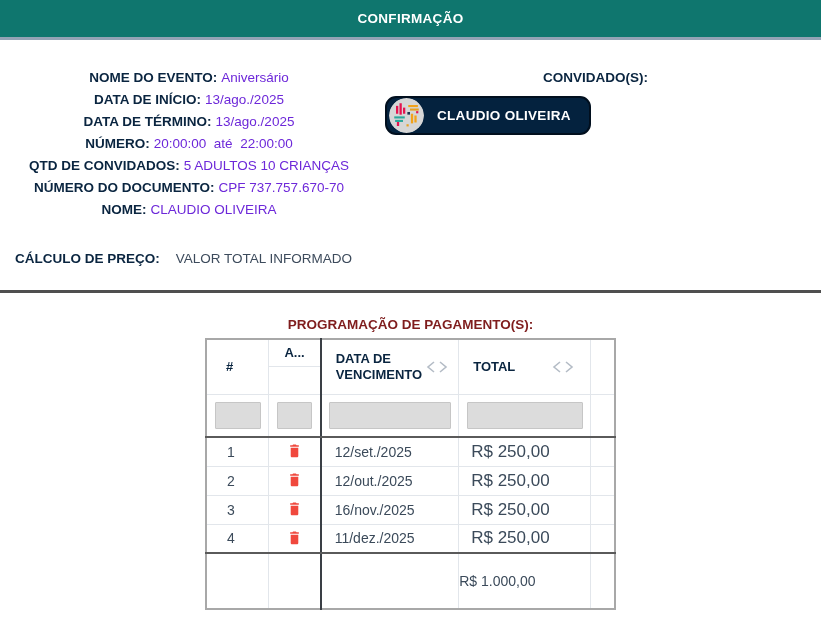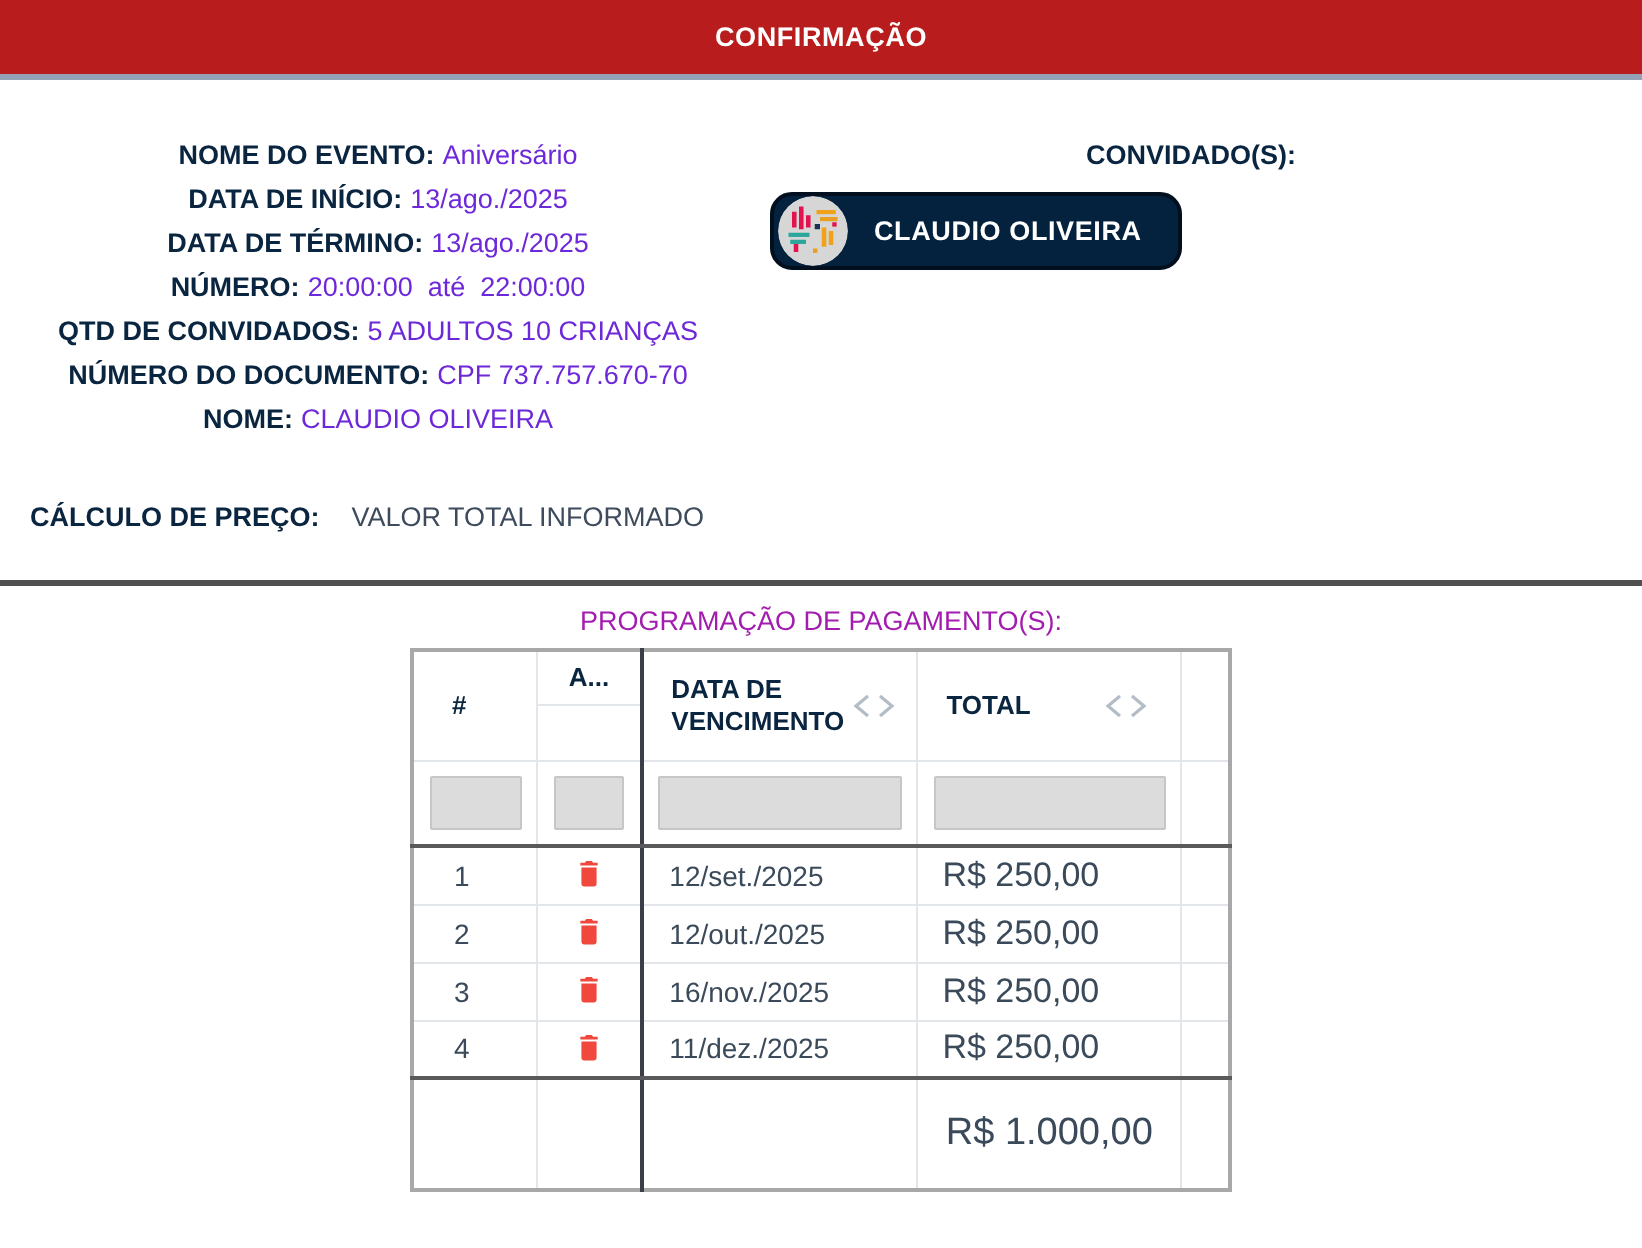--- a/index.html
+++ b/index.html
@@ -5,21 +5,21 @@
   * { box-sizing: border-box; margin: 0; padding: 0; }
   html, body {
     width: 821px; height: 624px;
     background: #ffffff;
     font-family: "Liberation Sans", sans-serif;
     overflow: hidden;
   }
   
   .topbar {
     height: 40px;
-    background: #b91c1c;
+    background: #0f766e;
     display: flex; align-items: center; justify-content: center;
     border-bottom: 3px solid #93a3b5;
   }
   .topbar .title {
     color: #ffffff; font-weight: bold; font-size: 13.5px; letter-spacing: .3px;
   }
   
   .info-row { display: flex; align-items: flex-start; padding-top: 27px; }
   .event-details {
     width: 378px; text-align: center;
@@ -46,22 +46,22 @@
     color: #ffffff; font-weight: bold; font-size: 13.5px;
     letter-spacing: .3px; margin-left: 13px; white-space: nowrap;
   }
   
   .calc-line { padding-left: 15px; margin-top: 27px; font-size: 13.5px; line-height: 22px; }
   .calc-line .lbl { font-weight: bold; color: #0a2540; }
   .calc-line .val { color: #3d4b5c; margin-left: 16px; }
   .divider { height: 3px; background: #4f4f4f; margin-top: 20px; }
   
   .pay-title {
-    text-align: center; margin-top: 7px;
-    font-weight: normal; color: #a21caf; font-size: 13.5px; line-height: 22px;
+    text-align: center; margin-top: 21px;
+    font-weight: bold; color: #7f1d1d; font-size: 13.5px; line-height: 22px;
   }
   table.paytable {
     width: 411px; margin: 2px auto 0;
     border-collapse: collapse;
     border: 2px solid #a8a8a8;
     table-layout: fixed;
   }
   .paytable th, .paytable td { border: 1px solid #e2e6eb; }
   .paytable th { font-size: 13px; font-weight: bold; color: #0a2540; }
   th.h-index { text-align: left; padding-left: 19px; height: 55px; vertical-align: middle; }
@@ -84,21 +84,21 @@
   td.c-index { padding-left: 20px; }
   td.c-action { text-align: center; }
   .trash-btn {
     background: none; border: none; cursor: pointer;
     display: inline-flex; align-items: center; justify-content: center;
     padding: 1px 4px;
   }
   td.c-date { padding-left: 13px; }
   td.c-total { padding-left: 12px; font-size: 17px; }
   tfoot td { height: 56px; vertical-align: middle; }
-  td.c-grand { text-align: center; font-size: 19px; color: #3b4a5a; }
+  td.c-grand { text-align: left; font-size: 14px; color: #3b4a5a; }
 </style>
 </head>
 <body>
 
 <header class="topbar">
   <span class="title">CONFIRMAÇÃO</span>
 </header>
 
 <section class="info-row">
   <div class="event-details">

